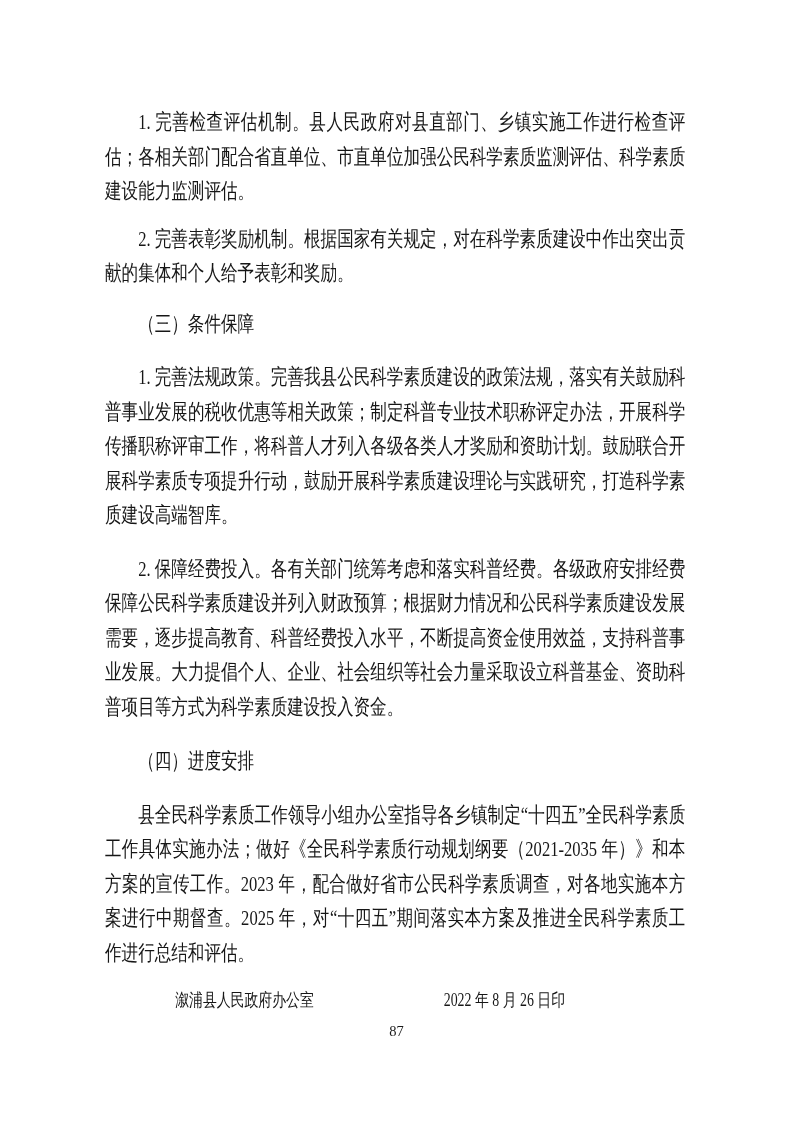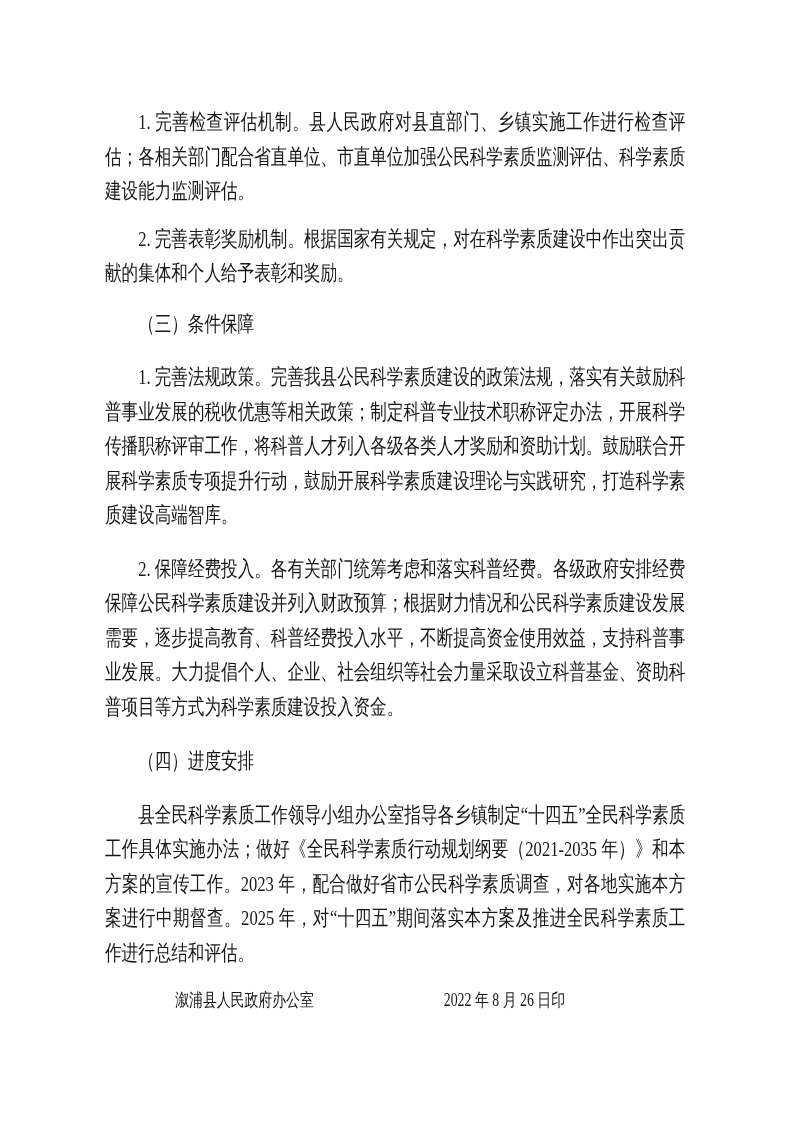--- a/index.html
+++ b/index.html
@@ -87,13 +87,14 @@
 
     <p class="block mt-c">县全民科学素质工作领导小组办公室指导各乡镇制定“十四五”全民科学素质工作具体实施办法；做好《全民科学素质行动规划纲要（2021-2035 年）》和本方案的宣传工作。2023 年，配合做好省市公民科学素质调查，对各地实施本方案进行中期督查。2025 年，对“十四五”期间落实本方案及推进全民科学素质工作进行总结和评估。</p>
 
     <div class="colophon">
       <span>溆浦县人民政府办公室</span>
       <span>2022 年 8 月 26 日印</span>
     </div>
 
   </div>
 
+  <div class="page-number">87</div>
 </div>
 
 </body></html>

